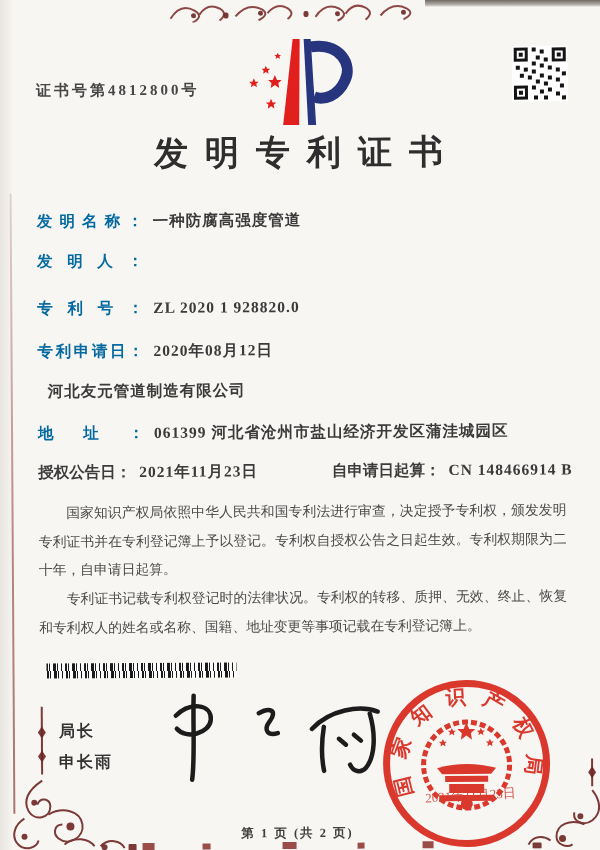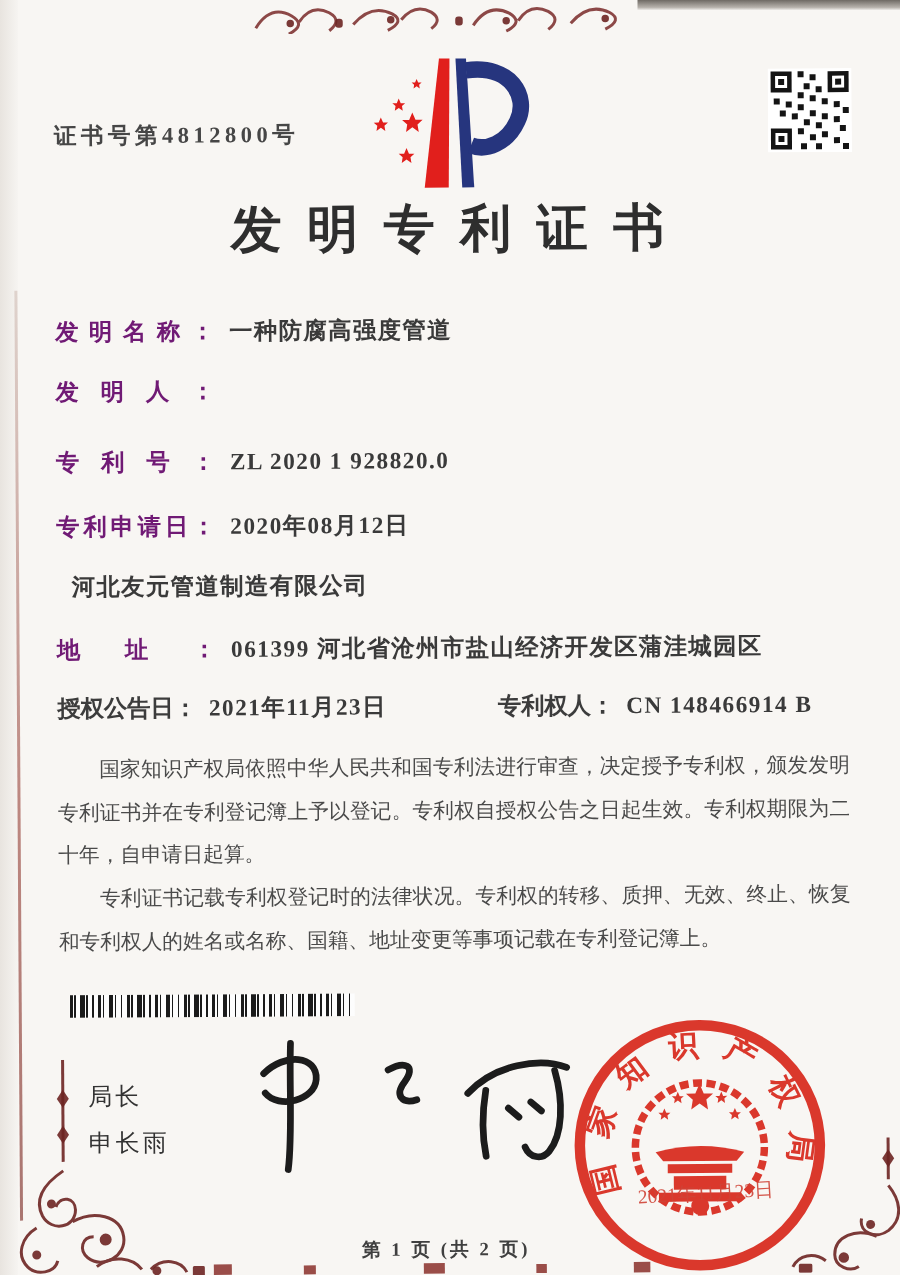--- a/index.html
+++ b/index.html
@@ -19,37 +19,37 @@
 
   .cert-no{position:absolute;left:38px;top:40px;font-size:15px;font-weight:600;
     letter-spacing:3px;color:#464646;margin-top:40px;}
   .title{position:absolute;left:0;top:130px;width:600px;text-align:center;
     font-size:34px;font-weight:700;letter-spacing:17px;padding-left:17px;box-sizing:border-box;color:#2e2e2e;}
 
   .logo{position:absolute;left:243px;top:37px;}
   .qr{position:absolute;left:514px;top:47px;}
 
   .frow{position:absolute;left:38px;display:flex;align-items:baseline;font-size:15.5px;font-weight:600;}
-  .flabel{display:inline-block;width:106px;text-align:justify;text-align-last:justify;color:#701a75;}
+  .flabel{display:inline-block;width:106px;text-align:justify;text-align-last:justify;color:#0369a1;}
   .fvalue{margin-left:10px;letter-spacing:1px;color:#3a3a3a;white-space:nowrap;}
   .grant-row{position:absolute;left:38px;top:461px;display:flex;font-size:15.5px;font-weight:600;width:540px;}
   .grant-pair{display:flex;align-items:baseline;}
   .grant-pair .fvalue{margin-left:8px;}
   .grant-pair.second{margin-left:74px;}
 
   .body-text{position:absolute;left:38px;top:498px;width:528px;font-size:13.8px;
     line-height:2.08;color:#4a4a4a;font-weight:500;text-align:justify;}
   .body-text p{margin:0;text-indent:2em;}
 
   .barcode{position:absolute;left:45px;top:662px;width:190px;height:15px;
     background:repeating-linear-gradient(90deg,
       #1b1b1b 0 2px,#fdfdfd 2px 3px,#1b1b1b 3px 4px,#fdfdfd 4px 7px,
       #1b1b1b 7px 10px,#fdfdfd 10px 11px,#1b1b1b 11px 12px,#fdfdfd 12px 15px,
       #1b1b1b 15px 16px,#fdfdfd 16px 19px);}
-  .signer{position:absolute;left:57px;top:720px;font-size:16px;font-weight:400;color:#333;}
+  .signer{position:absolute;left:57px;top:720px;font-size:16px;font-weight:700;color:#333;}
   .signer div{margin-bottom:10px;letter-spacing:2px;}
   .signature{position:absolute;left:162px;top:683px;}
 
   .seal{position:absolute;left:377px;top:677px;}
   .footer{position:absolute;left:0;top:825px;width:590px;text-align:center;
     font-size:12.5px;font-weight:600;letter-spacing:2px;color:#3f3f3f;}
 
   .orn{position:absolute;}
 </style>
 </head>
@@ -165,21 +165,21 @@
     <span class="flabel">地址：</span>
     <span class="fvalue">061399 河北省沧州市盐山经济开发区蒲洼城园区</span>
   </div>
 
   <div class="grant-row">
     <span class="grant-pair">
       <span>授权公告日：</span>
       <span class="fvalue">2021年11月23日</span>
     </span>
     <span class="grant-pair second">
-      <span>专利权人：</span>
+      <span>自申请日起算：</span>
       <span class="fvalue">CN 148466914 B</span>
     </span>
   </div>
 
   <div class="body-text">
     <p>国家知识产权局依照中华人民共和国专利法进行审查，决定授予专利权，颁发发明专利证书并在专利登记簿上予以登记。专利权自授权公告之日起生效。专利权期限为二十年，自申请日起算。</p>
     <p>专利证书记载专利权登记时的法律状况。专利权的转移、质押、无效、终止、恢复和专利权人的姓名或名称、国籍、地址变更等事项记载在专利登记簿上。</p>
   </div>
 
   <div class="barcode"></div>

